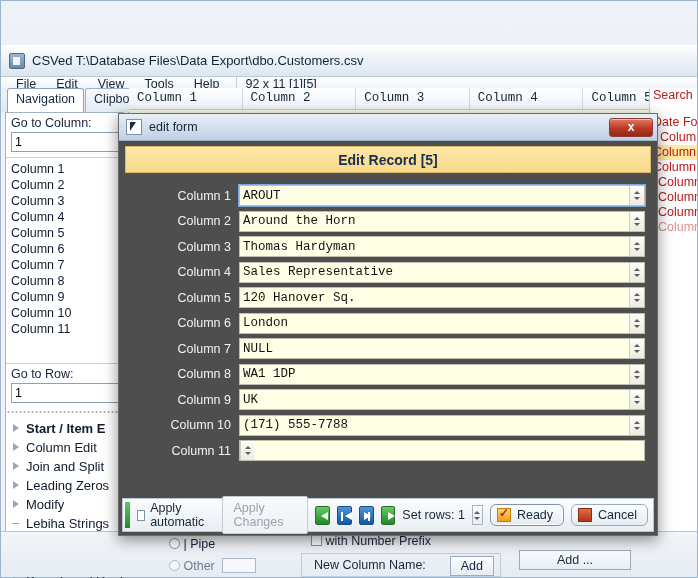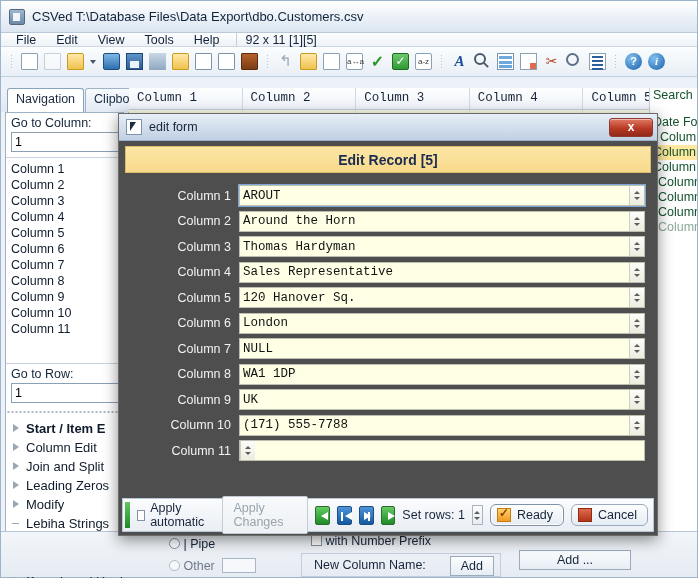--- a/index.html
+++ b/index.html
@@ -18,20 +18,21 @@
     background:linear-gradient(#eef3fa,#dee7f2);
     border:1px solid #9cb3c9;
   }
 
   
   #titlebar {
     height:32px; display:flex; align-items:center; gap:7px;
     padding:0 8px;
     background:linear-gradient(#ffffff,#eaf0f7 55%,#dce6f1);
     border-bottom:1px solid #b9c9da;
+    margin-top:44px;
   }
   #titlebar .tb-icon {
     width:16px; height:16px; position:relative;
     background:linear-gradient(#9fb6cd,#6d8aa8);
     border:1px solid #50687f; border-radius:2px;
   }
   #titlebar .tb-icon:after{
     content:""; position:absolute; left:3px; top:3px; width:7px; height:8px;
     background:#eef4fa; border:1px solid #4c6organ;
   }
@@ -130,21 +131,21 @@
   
   #bottompanel { position:absolute; left:0; right:0; bottom:0; height:46px;
                  background:linear-gradient(#f2f5f9,#e6ecf3); border-top:1px solid #b8c6d6; font-size:12.5px; color:#18263c; }
   .radio { width:11px; height:11px; border:1px solid #8094a8; border-radius:50%; background:#fff; display:inline-block; vertical-align:-1px;}
   .chk { width:11px; height:11px; border:1px solid #8094a8; background:#fff; display:inline-block; vertical-align:-1px;}
   .grpbox { border:1px solid #c2cedc; }
   .btn-sm { border:1px solid #9aabbd; background:linear-gradient(#fbfdfe,#e6edf4); padding:2px 10px; font-size:12.5px; color:#17253b; }
 
   
   #rightlist { position:absolute; right:0; top:0; bottom:0; width:48px; background:#fff; border-left:1px solid #c3cfdc; }
-  #rightlist .rl { font-size:12.5px; color:#14532d; line-height:15px; padding-left:3px; white-space:nowrap; }
+  #rightlist .rl { font-size:12.5px; color:#b91c1c; line-height:15px; padding-left:3px; white-space:nowrap; }
   #rightlist .rl.hl { background:#ffe9a0; }
   #rightlist .rbox { display:flex; align-items:center; gap:3px; }
   #rightlist .rbox .chk { width:10px; height:10px; }
 
   
   #dialog {
     position:absolute; left:118px; top:113px; width:540px; height:423px;
     background:#4e4e4e;
     border:1px solid #6b6b6b;
     box-shadow:0 4px 14px rgba(0,0,0,.45);

